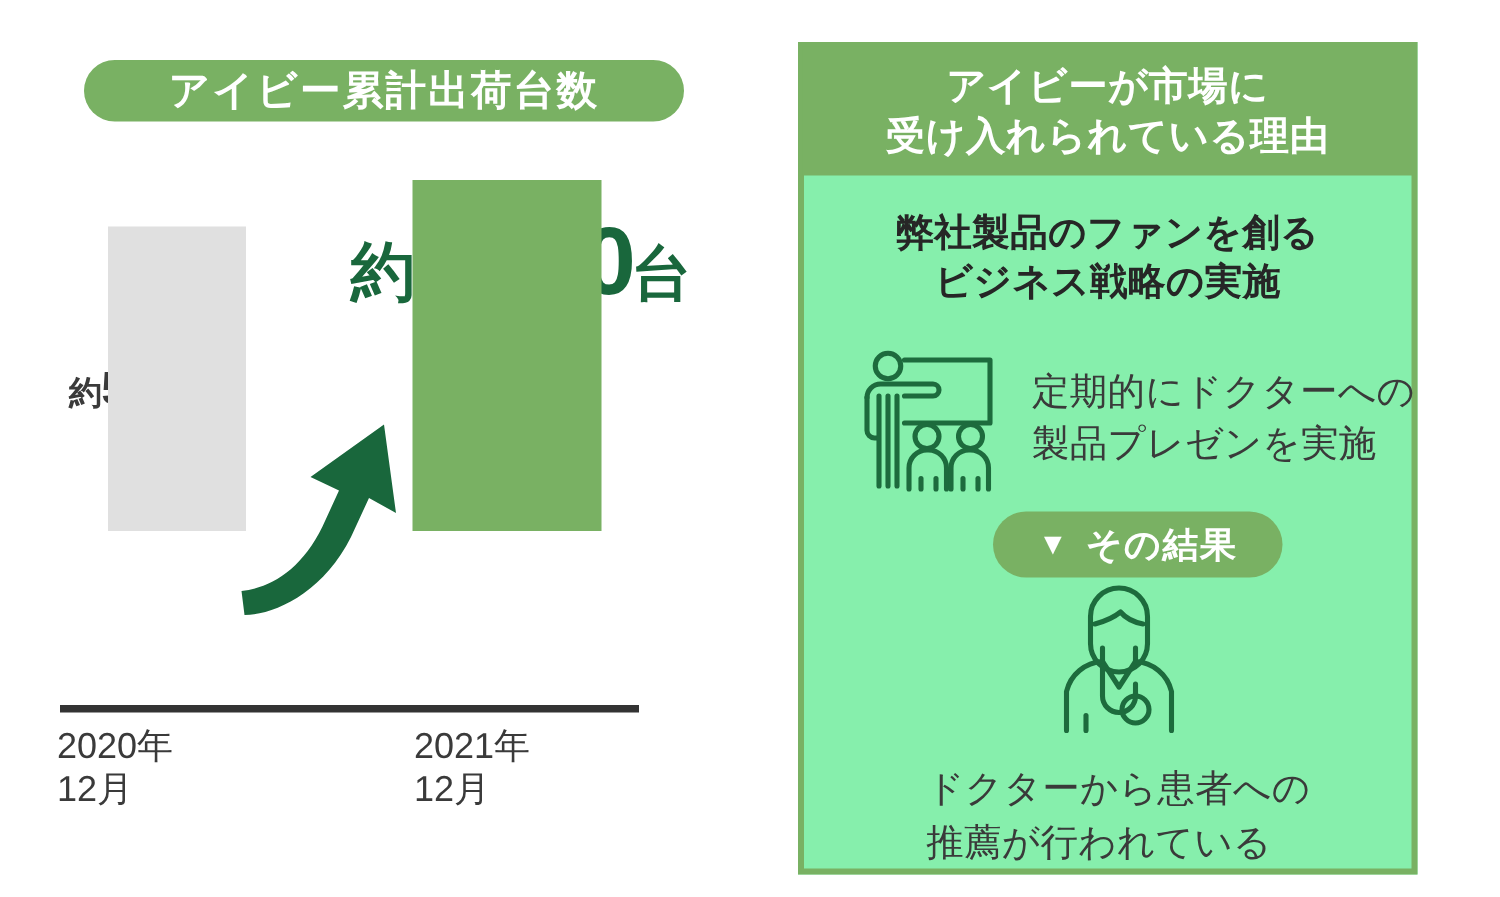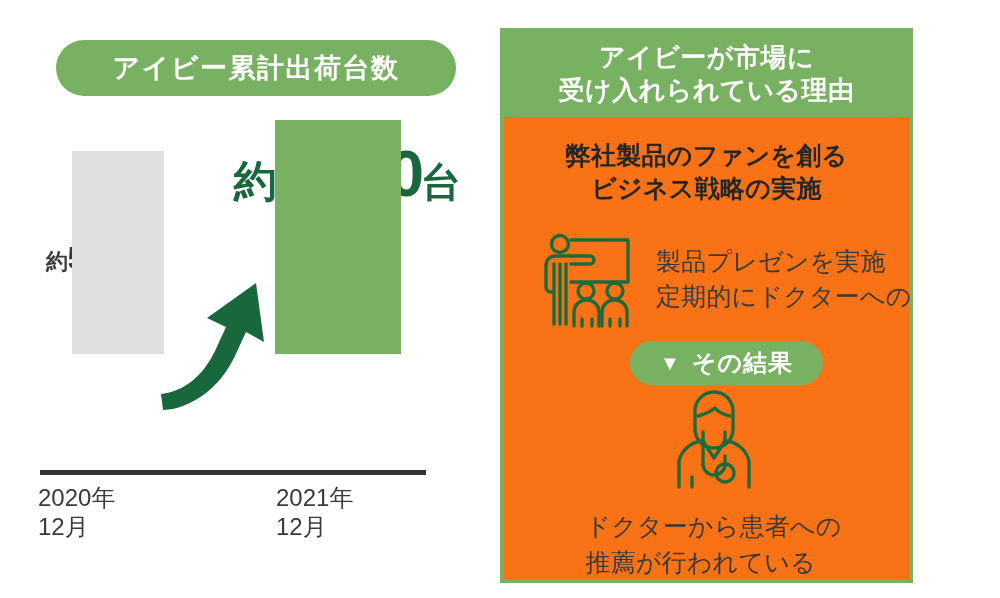--- a/index.html
+++ b/index.html
@@ -21,21 +21,21 @@
     position: absolute;
     left: 0; top: 0;
     width: 480px; height: 598px;
   }
 
   #chart-title-pill {
     position: absolute;
     left: 56px;
     top: 40px;
     width: 400px;
-    height: 56px;
+    height: 41px;
     background: #79b163;
     border-radius: 28px;
     display: flex;
     align-items: center;
     justify-content: center;
   }
   #chart-title-pill .pill-text {
     color: #ffffff;
     font-size: 27px;
     font-weight: bold;
@@ -133,27 +133,27 @@
     line-height: 1.22;
     width: 160px;
   }
   #x-label-0 { left: 38px; }
   #x-label-1 { left: 276px; }
   .x-label span { display: block; }
 
   
   #reasons-panel {
     position: absolute;
-    left: 500px;
+    left: 532px;
     top: 28px;
     width: 413px;
     height: 555px;
     box-sizing: border-box;
     border: 4px solid #79b163;
-    background: #f97316;
+    background: #86efac;
   }
   #reasons-header {
     background: #79b163;
     height: 86px;
     margin: -1px -1px 0 -1px;
     display: flex;
     flex-direction: column;
     align-items: center;
     justify-content: center;
   }
@@ -317,22 +317,22 @@
           <circle cx="79" cy="64" r="8"></circle>
           <path d="M38 99 v-14 a12 12 0 0 1 12 -12 h1 a12 12 0 0 1 12 12 v14"></path>
           <path d="M66 99 v-14 a12 12 0 0 1 12 -12 h1 a12 12 0 0 1 12 12 v14"></path>
           <path d="M46 92 v7"></path>
           <path d="M56 92 v7"></path>
           <path d="M74 92 v7"></path>
           <path d="M84 92 v7"></path>
         </g>
       </svg>
       <div class="reason-text">
+        <span>定期的にドクターへの</span>
         <span>製品プレゼンを実施</span>
-        <span>定期的にドクターへの</span>
       </div>
     </div>
 
     <div id="result-pill-wrap">
       <div id="result-pill">
         <span class="tri">▼</span>
         <span class="result-text">その結果</span>
       </div>
     </div>
 

